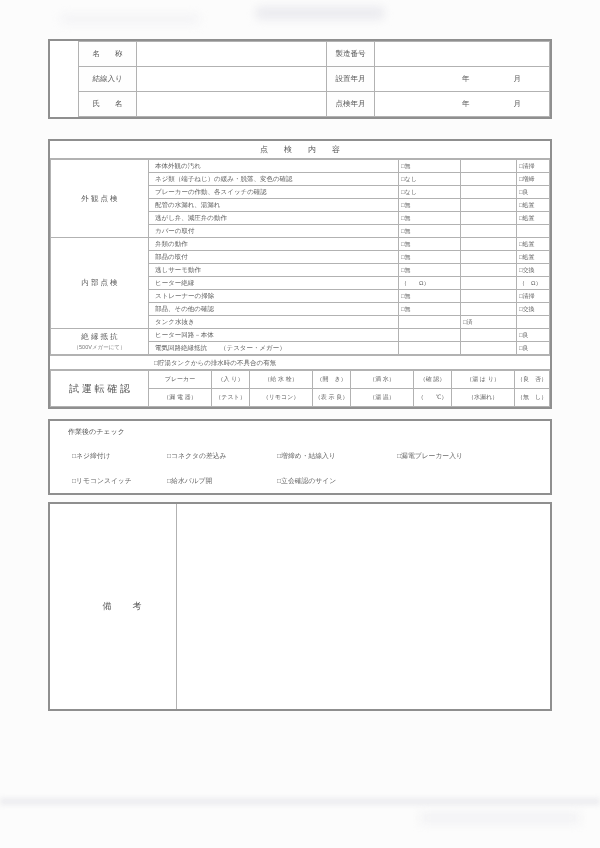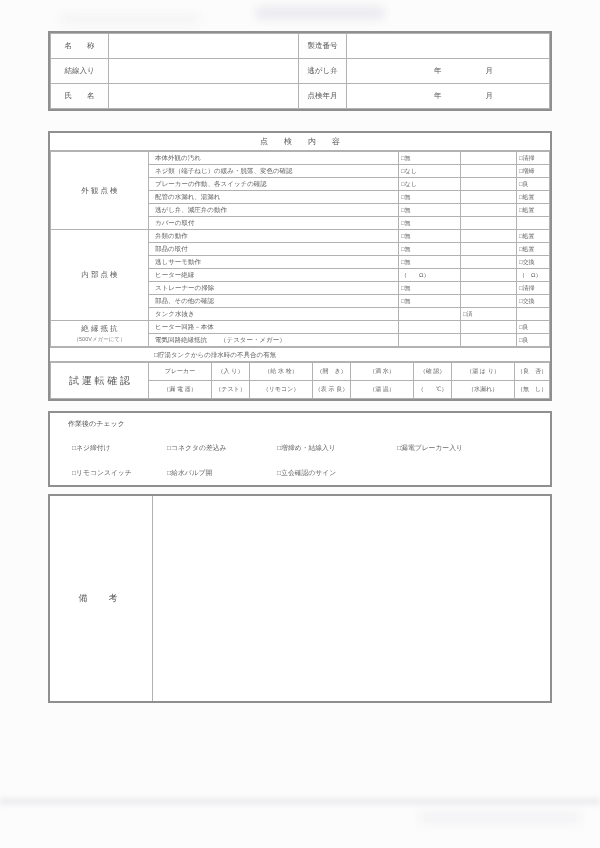--- a/index.html
+++ b/index.html
@@ -52,21 +52,21 @@
   .dl-y{margin-right:26px;}
   .dl-m{margin-right:26px;}
 
   
   .box{border:2px solid #8f8f8f;background:#fff;box-sizing:border-box;}
 
   table{border-collapse:collapse;width:100%;table-layout:fixed;}
   td{border:1px solid #b2b2b2;padding:0 3px;overflow:hidden;white-space:nowrap;box-sizing:border-box;}
 
   
-  .boxA{margin-top:3px;}
+  .boxA{margin-top:11px;padding-left:28px;}
   .boxA td{height:25px;font-size:7.5px;}
   .boxA .lbl{text-align:center;color:#555;background:#fefefe;}
   .boxA .val{}
   .boxA .addr{text-align:right;padding-right:12px;}
   .boxA .addr .gap2{margin-left:40px;}
   .boxA .tel{padding-left:10px;letter-spacing:2px;}
   .boxA .rv .yr{margin-left:84px;}
   .boxA .rv .mo{margin-left:44px;}
 
   
@@ -91,21 +91,21 @@
   
   .boxC{margin-top:10px;position:relative;height:76px;}
   .pw-title{position:absolute;left:18px;top:6px;font-size:7px;color:#555;}
   .pw-item{position:absolute;font-size:6.8px;color:#606060;white-space:nowrap;}
 
   
   .boxD{margin-top:7px;height:209px;display:flex;}
   .rem-lbl{
     width:102px;border-right:1px solid #b2b2b2;
     display:flex;align-items:center;justify-content:center;
-    font-size:9px;color:#555;letter-spacing:6px;
+    font-size:9px;color:#555;letter-spacing:6px;padding-left:24px;
   }
   .rem-body{flex:1;}
 </style>
 </head>
 <body>
 
 <div class="canvas">
   <div class="scan-top"></div>
   <div class="scan-top2"></div>
   <div class="scan-bottom"></div>
@@ -125,21 +125,21 @@
         <tbody>
             <tr>
           <td class="lbl">名　　称</td>
           <td class="val"><span></span></td>
           <td class="lbl">製造番号</td>
           <td class="val rv"><span class="yr"></span><span class="mo"></span></td>
         </tr>
         <tr>
           <td class="lbl">結線入り</td>
           <td class="val"><span></span></td>
-          <td class="lbl">逃がし弁</td>
+          <td class="lbl">設置年月</td>
           <td class="val rv"><span class="yr">年</span><span class="mo">月</span></td>
         </tr>
         <tr>
           <td class="lbl">氏　　名</td>
           <td class="val"><span></span></td>
           <td class="lbl">点検年月</td>
           <td class="val rv"><span class="yr">年</span><span class="mo">月</span></td>
         </tr>
       </tbody>
         </table>

